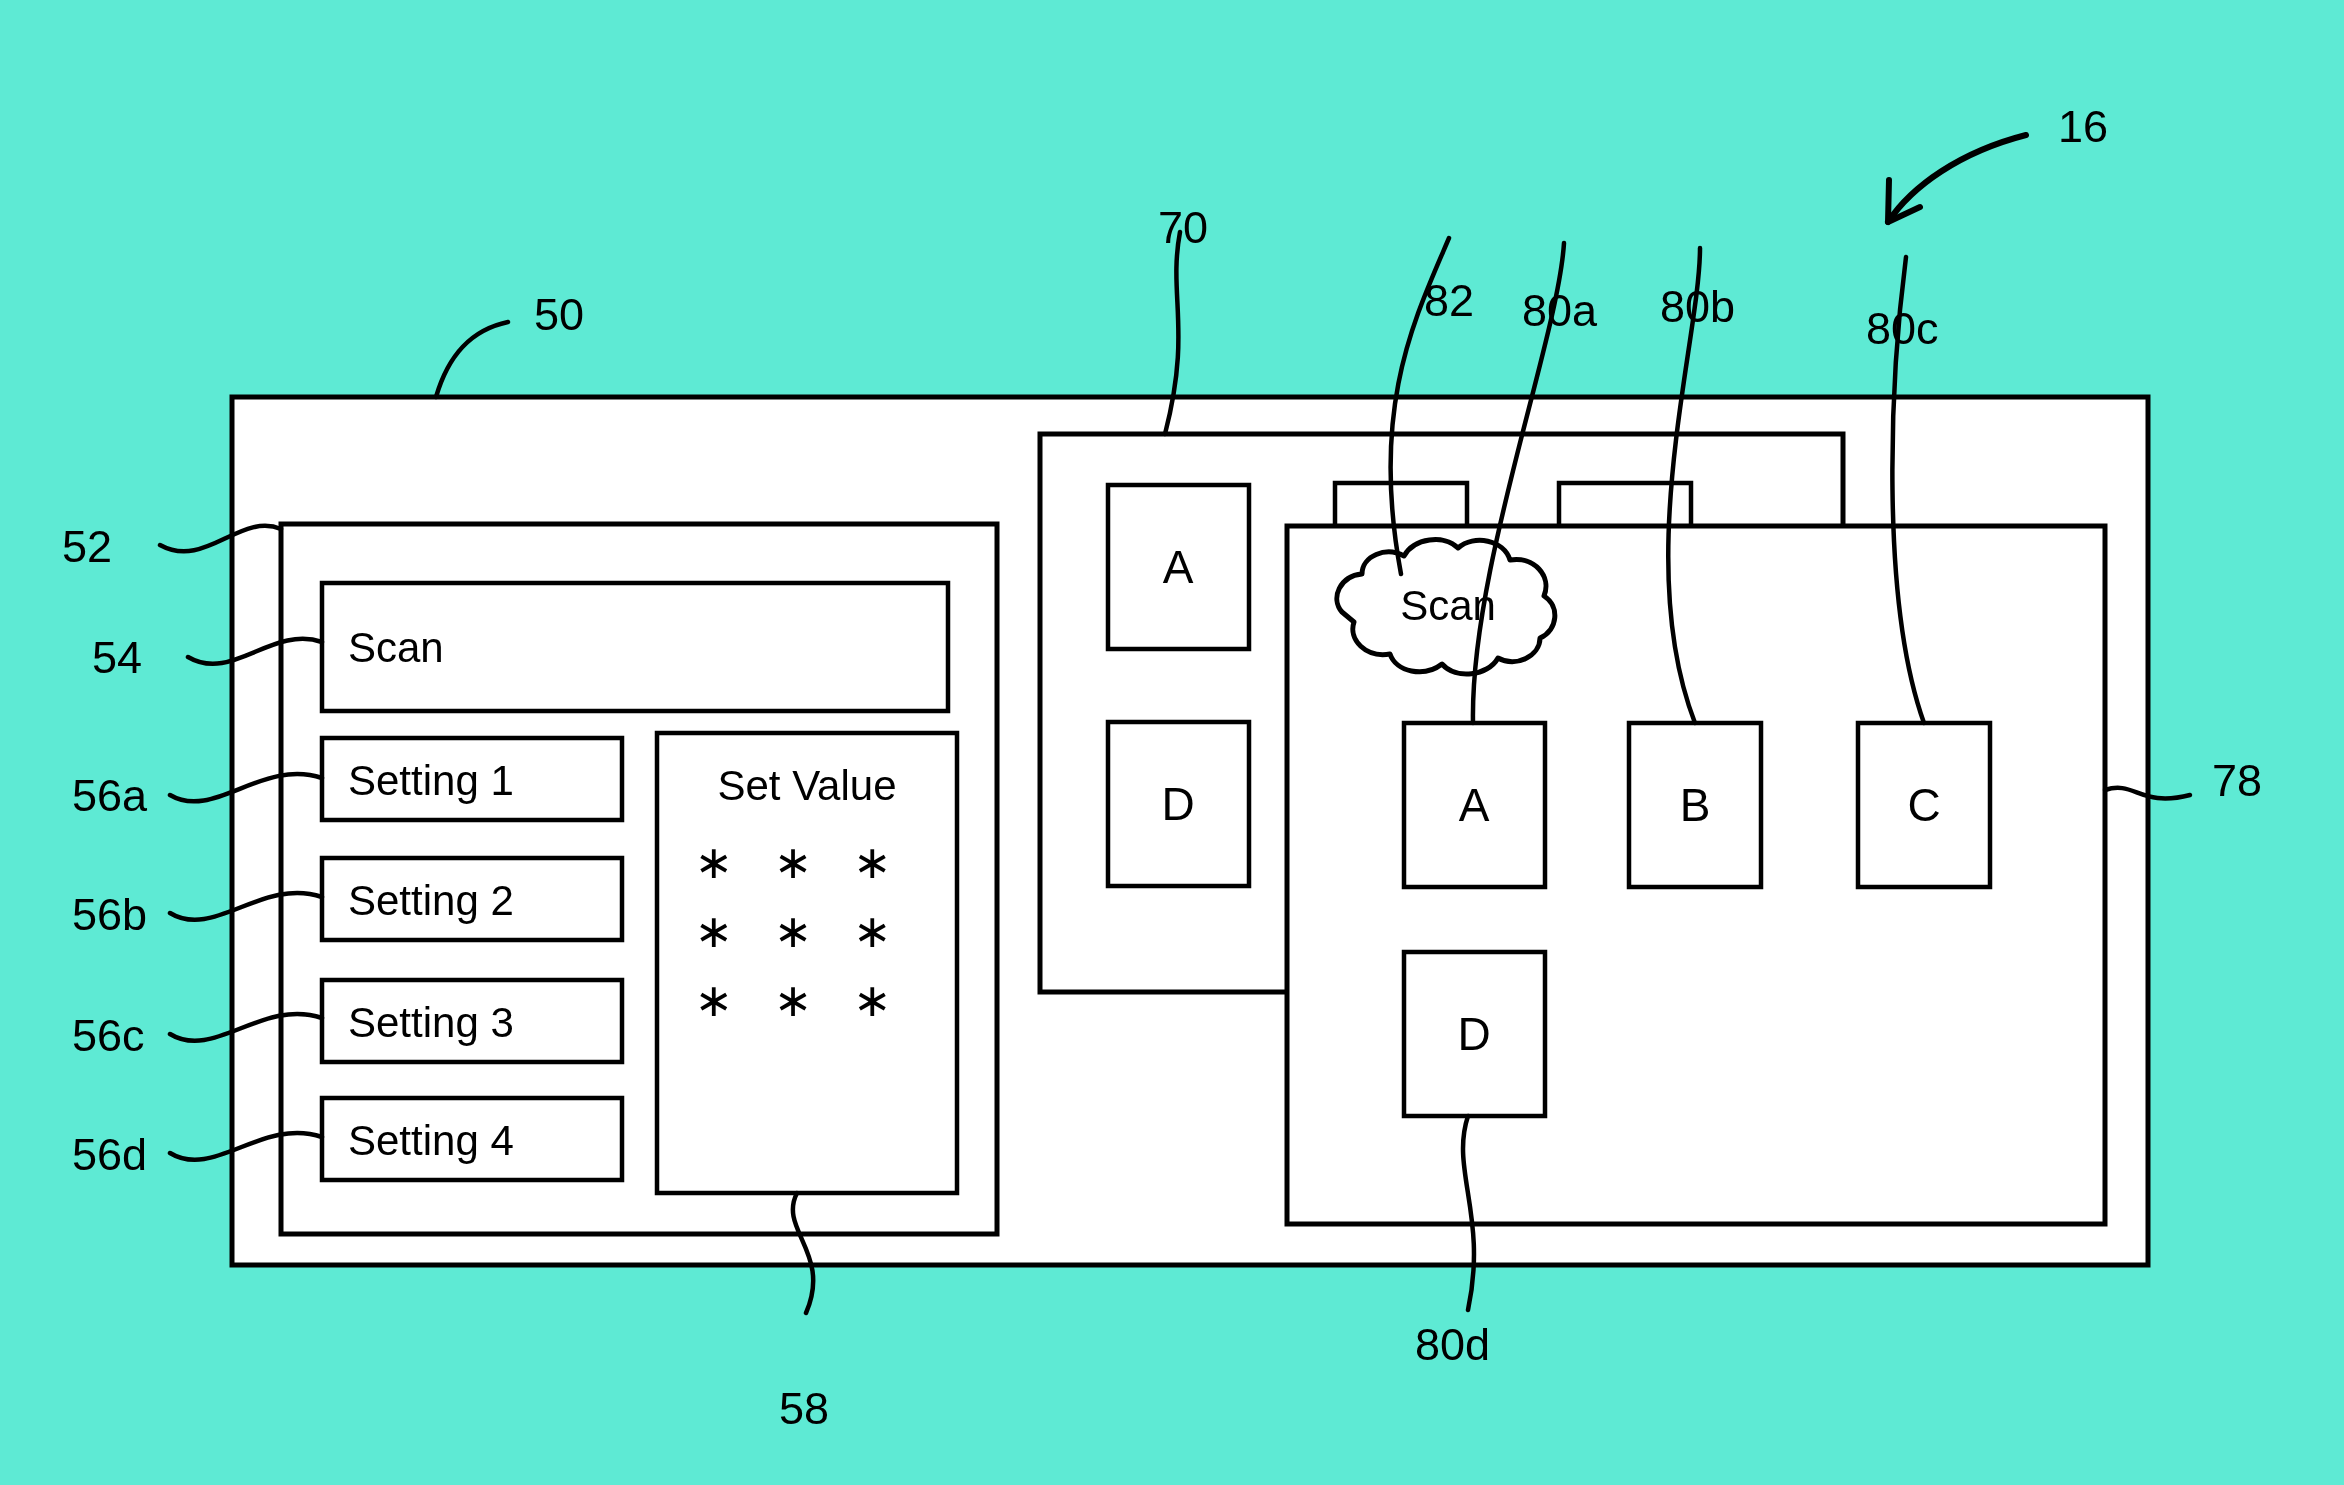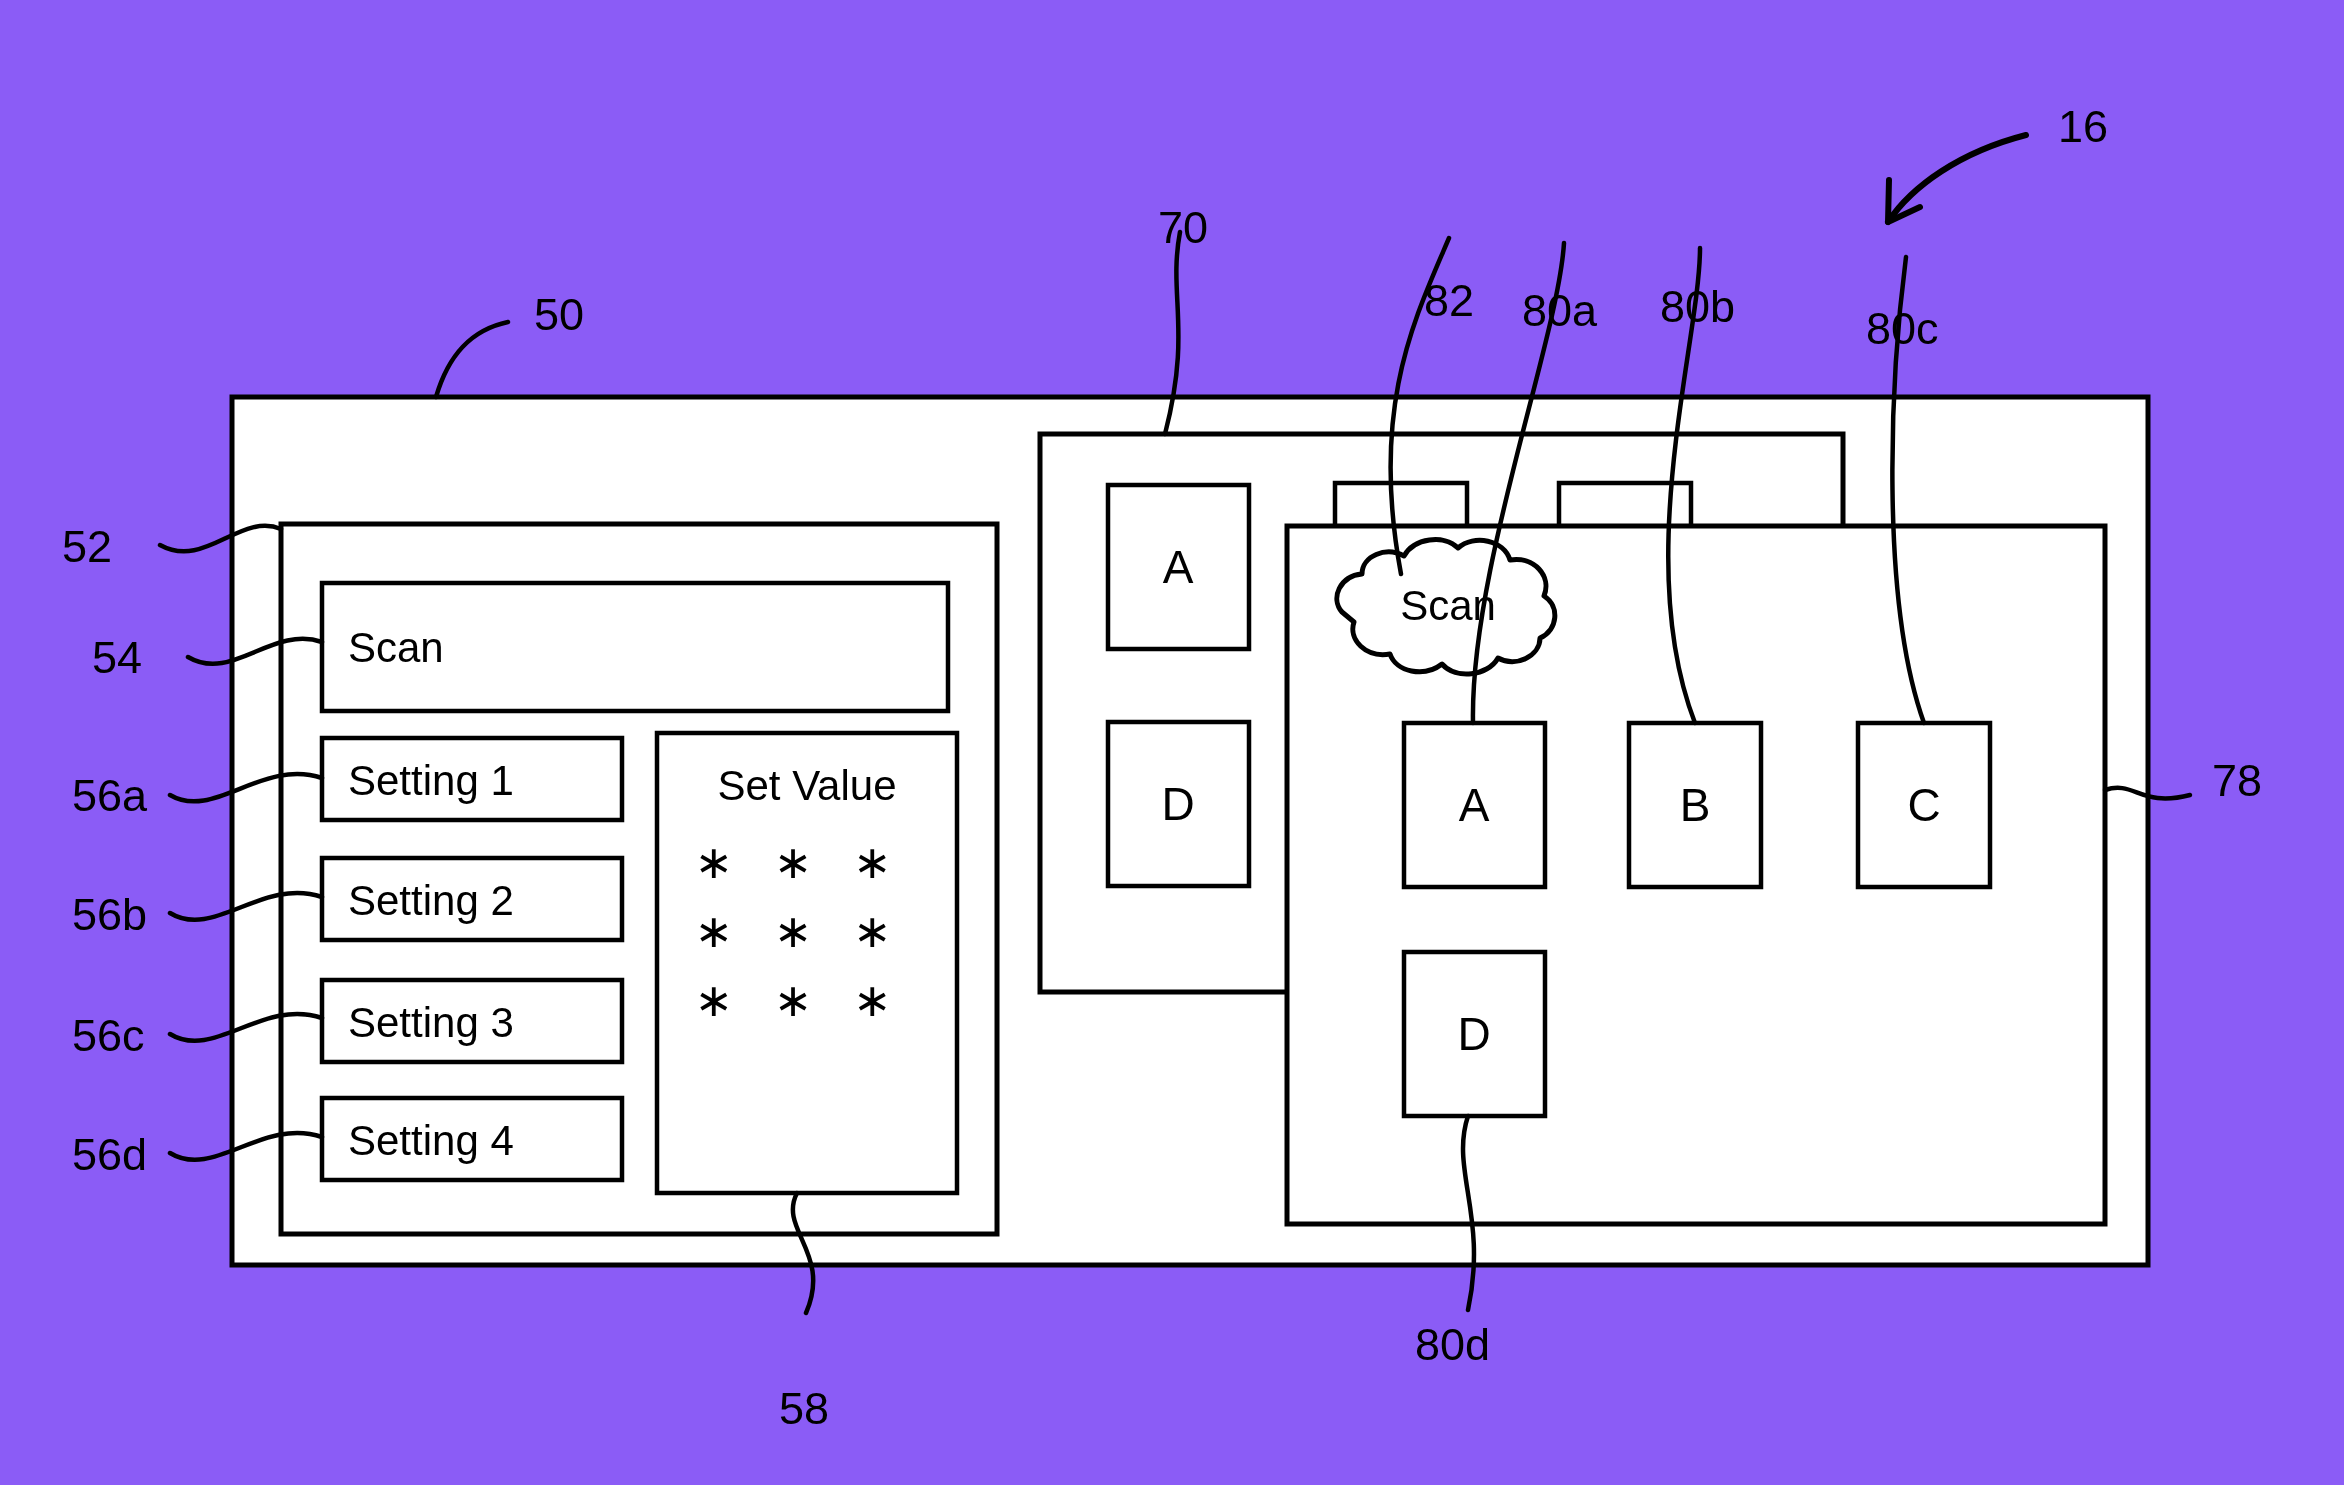--- a/index.html
+++ b/index.html
@@ -11,21 +11,21 @@
     width: 2344px;
     height: 1485px;
     font-family: "Liberation Sans", sans-serif;
     color: #000000;
     overflow: hidden;
   }
   #stage {
     position: relative;
     width: 2344px;
     height: 1485px;
-    background: #8b5cf6;
+    background: #5eead4;
   }
   #figure-svg {
     position: absolute;
     left: 0;
     top: 0;
     width: 2344px;
     height: 1485px;
   }
   .box-rect {
     fill: #ffffff;

